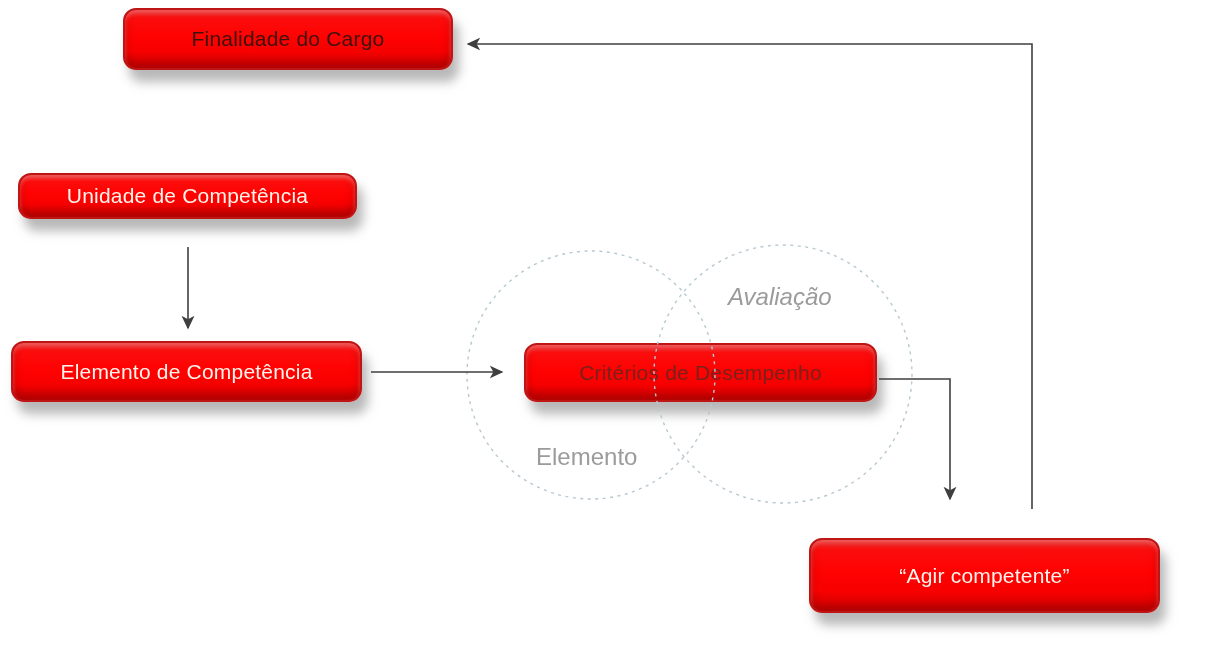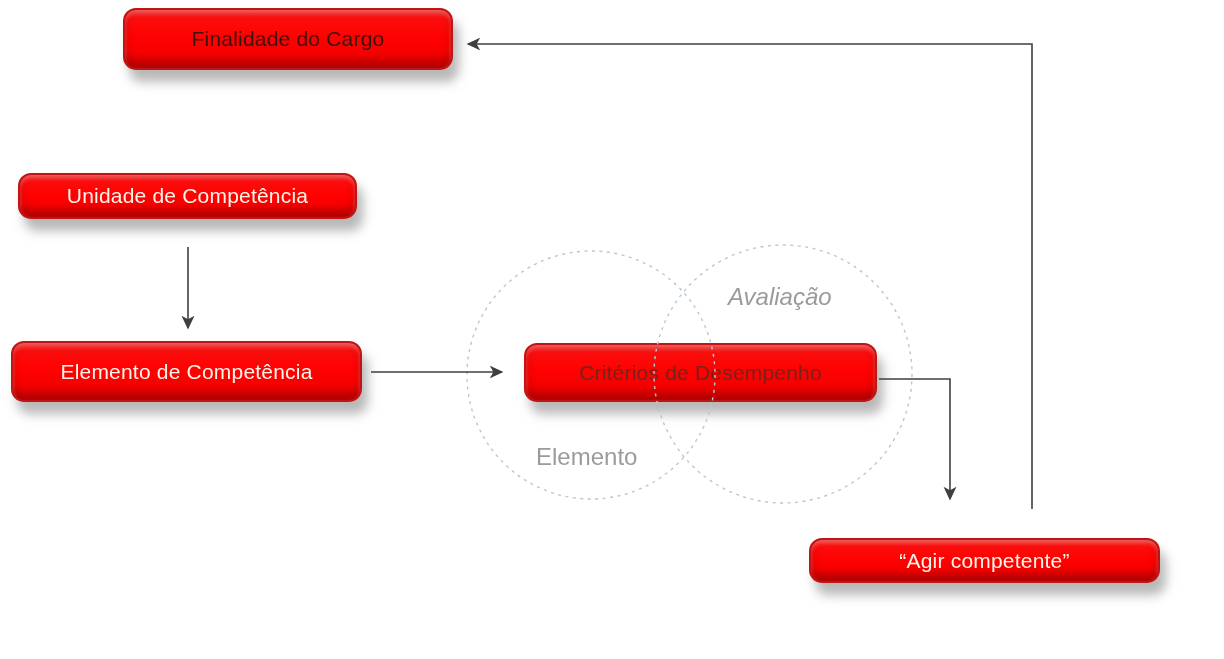--- a/index.html
+++ b/index.html
@@ -22,21 +22,21 @@
                inset 0 -6px 8px rgba(140,0,0,0.55);
     font-size:21px;
     letter-spacing:0.2px;
     box-sizing:border-box;
     z-index:2;
   }
   .node-finalidade{left:123px;top:8px;width:330px;height:62px;color:#3b120e;}
   .node-unidade{left:18px;top:173px;width:339px;height:46px;color:#fdf3ea;}
   .node-elemento{left:11px;top:341px;width:351px;height:61px;color:#fdf3ea;}
   .node-criterios{left:524px;top:343px;width:353px;height:59px;color:#7a211c;}
-  .node-agir{left:809px;top:538px;width:351px;height:45px;color:#fdf3ea;}
+  .node-agir{left:809px;top:538px;width:351px;height:75px;color:#fdf3ea;}
 
   .connector-layer{
     position:absolute;left:0;top:0;width:1224px;height:659px;
     z-index:3;pointer-events:none;
   }
   .arrow{stroke:#3f3f3f;stroke-width:1.6;fill:none;}
   .vcircle{stroke:#b6c9d1;stroke-width:1.4;fill:none;stroke-dasharray:3,4.5;}
 
   .region-label{
     position:absolute;

